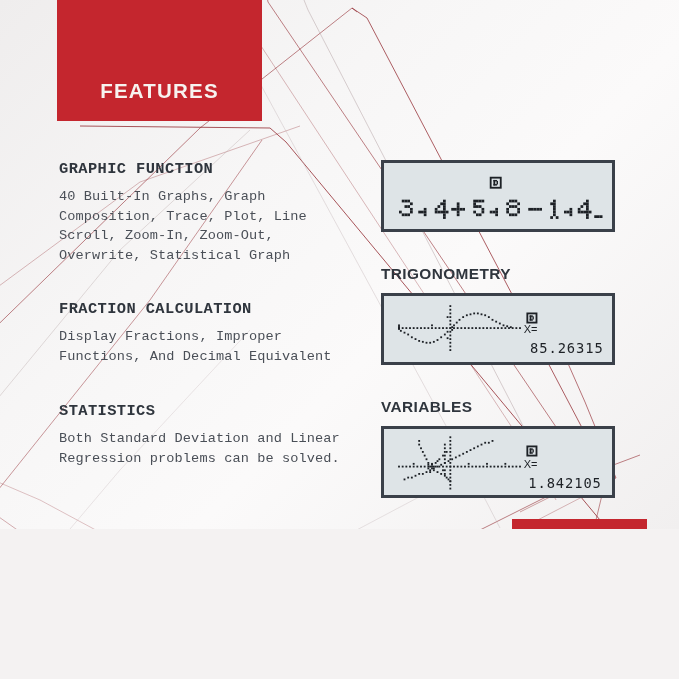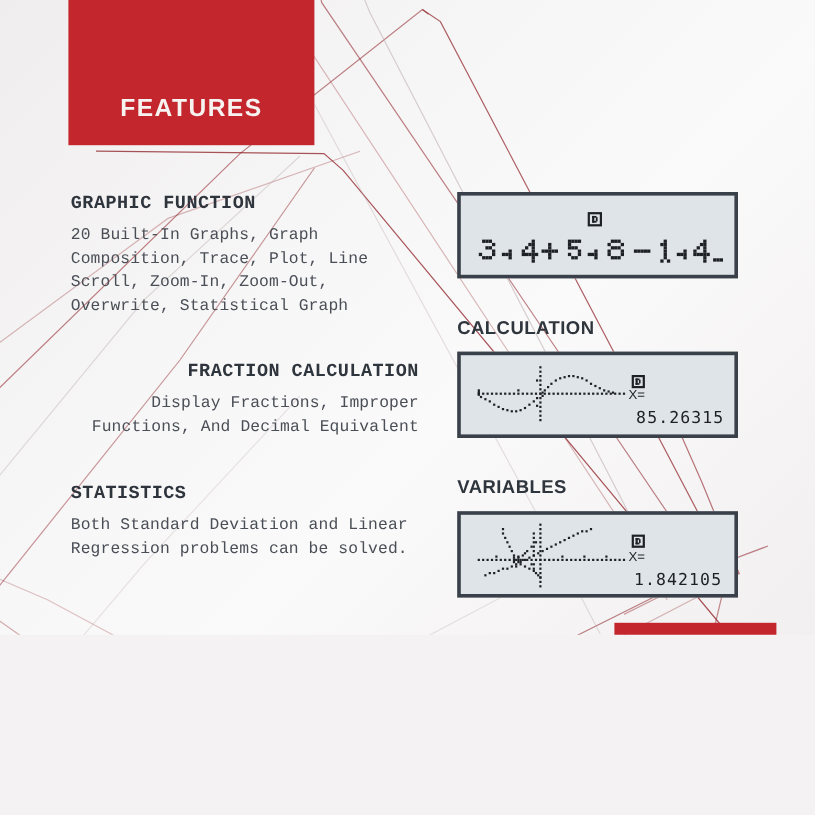--- a/index.html
+++ b/index.html
@@ -31,21 +31,21 @@
 
   .feature{margin-bottom:26px;}
   .feat-title{
     font-size:15.4px;font-weight:bold;color:#2f353d;letter-spacing:.4px;
     margin:0 0 9px 0;
   }
   .feat-body{
     font-size:13.6px;color:#4a4f57;line-height:1.45;margin:0;letter-spacing:.1px;
   }
   .feature.f-graphic{margin-bottom:34px;}
-  .feature.f-fraction{margin-bottom:36px;text-align:right;}
+  .feature.f-fraction{margin-bottom:36px;}
   .feature.f-replay{margin-bottom:36px;}
 
   
   .rgroup{margin-bottom:24px;}
   .rgroup .feat-title{margin-bottom:10px;}
   .lcd{
     position:relative;width:234px;height:72px;
     background:#dee4e7;
     border:3px solid #3a4049;
     box-sizing:border-box;
@@ -95,21 +95,21 @@
   </svg>
 
   <div class="features-block">
     <div class="features-label">FEATURES</div>
   </div>
 
   <div class="col-left">
 
     <div class="feature f-graphic">
       <h3 class="feat-title">GRAPHIC FUNCTION</h3>
-      <p class="feat-body">20 Built-In Graphs, Graph Composition, Trace, Plot, Line Scroll, Zoom-In, Zoom-Out, Overwrite, Statistical Graph</p>
+      <p class="feat-body">40 Built-In Graphs, Graph Composition, Trace, Plot, Line Scroll, Zoom-In, Zoom-Out, Overwrite, Statistical Graph</p>
     </div>
 
     <div class="feature f-fraction">
       <h3 class="feat-title">FRACTION CALCULATION</h3>
       <p class="feat-body">Display Fractions, Improper Functions, And Decimal Equivalent</p>
     </div>
 
 
     <div class="feature f-stats">
       <h3 class="feat-title">STATISTICS</h3>
@@ -254,21 +254,21 @@
 
             <rect x="222" y="57" width="3" height="3"></rect>
               <rect x="225" y="57" width="3" height="3"></rect>
             <rect x="228" y="57" width="3" height="3"></rect>
           </g>
         </svg>
       </div>
     </div>
 
     <div class="rgroup g-trig">
-      <h3 class="feat-title">CALCULATION</h3>
+      <h3 class="feat-title">TRIGONOMETRY</h3>
       <div class="lcd">
         <svg class="lcd-inner" viewBox="0 0 234 72" width="228" height="66">
           <g fill="#1d2126">
 
             <g>
               <rect x="8" y="34" width="2" height="2"></rect>
                 <rect x="12" y="34" width="2" height="2"></rect>
               <rect x="16" y="34" width="2" height="2"></rect>
                 <rect x="20" y="34" width="2" height="2"></rect>
               <rect x="24" y="34" width="2" height="2"></rect>

